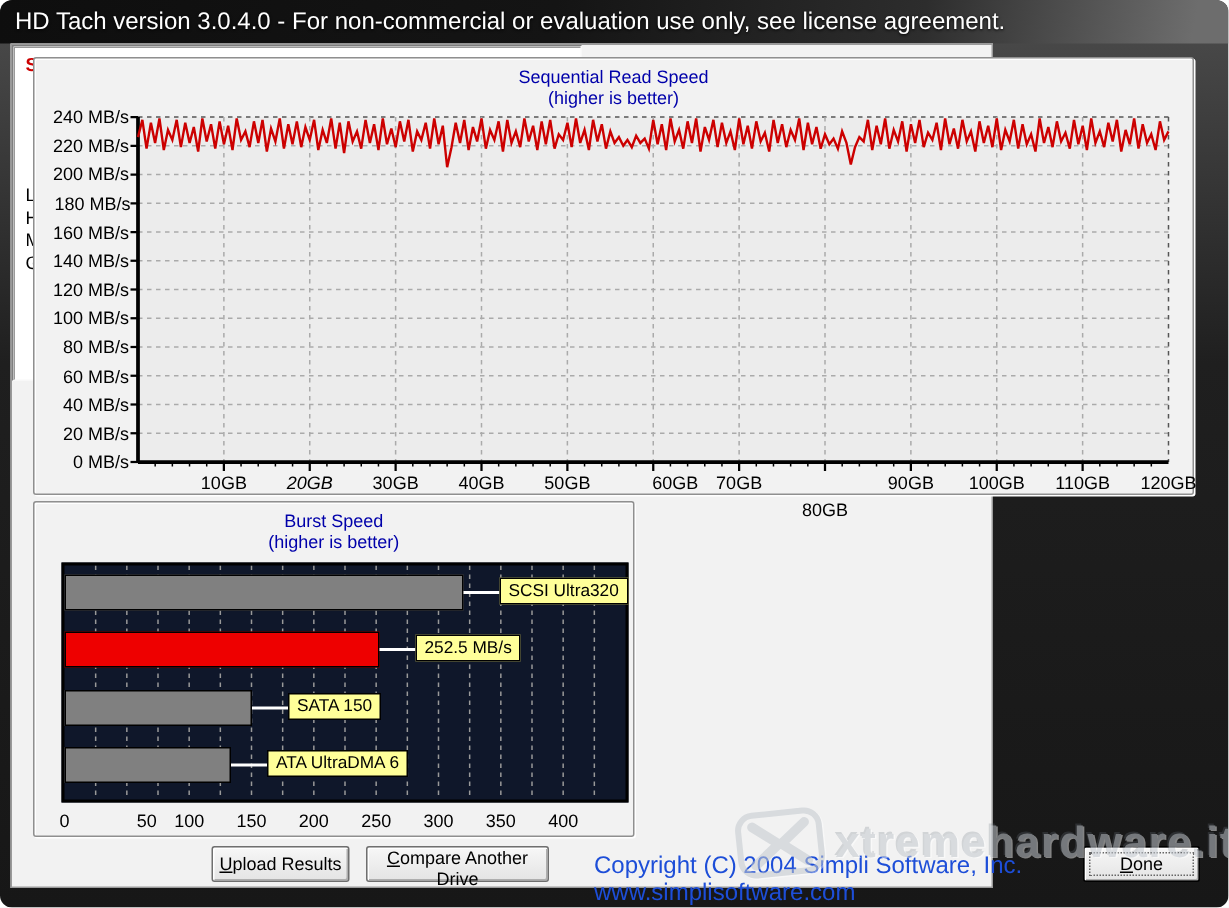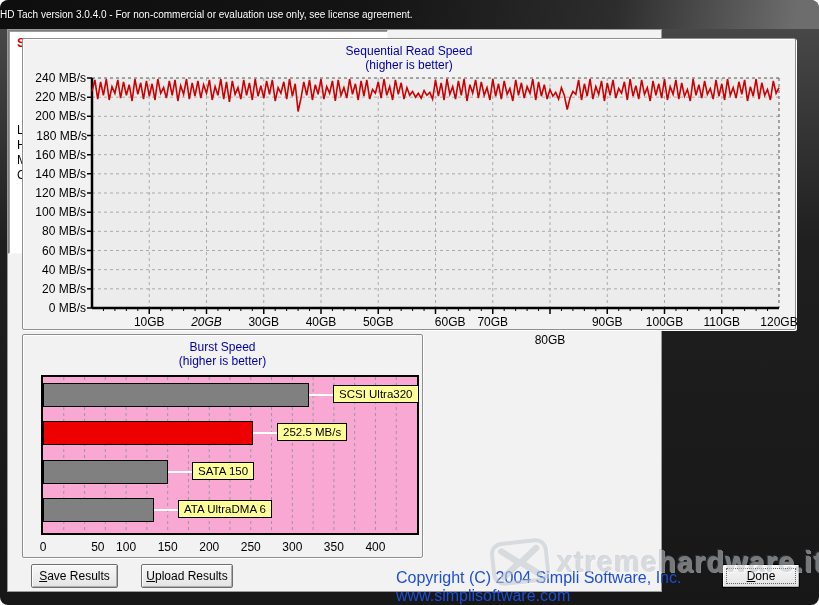--- a/index.html
+++ b/index.html
@@ -2,41 +2,41 @@
 <html><head>
 <meta charset="utf-8">
 <style>
   * { margin:0; padding:0; box-sizing:border-box; }
   body { background:#ffffff; font-family:"Liberation Sans", sans-serif; }
   .window { position:relative; width:819px; height:605px;
             background:linear-gradient(180deg,#4d4d4d,#1f1f1f 40%,#171717);
             border-radius:8px; overflow:hidden; }
   .titlebar { position:absolute; left:0; top:0; width:100%; height:29px;
               background:linear-gradient(100deg,#0e0e0e 0%,#141414 45%,#2d2d2d 75%,#6d6d6d 97%);
-              border-radius:8px 8px 0 0; color:#ffffff; font-size:10px;
-              line-height:29px; text-shadow:0 1px 2px #000; }
+              border-radius:8px 8px 0 0; color:#ffffff; font-size:16px;
+              line-height:29px; padding-left:10px; text-shadow:0 1px 2px #000; }
   .client { position:absolute; left:7px; top:29px; width:655px; height:563px;
             background:#f2f2f2; border:1px solid #9a9a9a; }
   .panel { position:absolute; background:#f2f2f2;
            border:1px solid #8f8f8f; border-radius:2px;
            box-shadow:1px 1px 0 #ffffff, inset 1px 1px 0 #ffffff; }
   .seq-panel   { left:14px; top:8px;   width:774px; height:292px; }
   .burst-panel { left:14px; top:304px; width:401px; height:224px; }
   .info-panel  { left:420px; top:304px; width:380px; height:224px;
                  background:#ffffff;
                  border:1px solid; border-color:#7e7e7e #f8f8f8 #f8f8f8 #7e7e7e;
                  box-shadow:inset 1px 1px 0 #9a9a9a; border-radius:0;
                  padding:5px 8px; font-size:12px; line-height:15px; color:#000; }
   .chart-title { position:relative; top:5px; text-align:center; color:#0000aa; font-size:12px; }
   .chart-sub   { position:relative; top:5px; text-align:center; color:#0000aa; font-size:12px; }
   .seq-plot { position:absolute; left:69px; top:39px; width:687px; height:230px; background:#ececec; }
   .seq-svg  { position:absolute; left:61px; top:37px; overflow:visible; }
   .tick-label { position:absolute; font-size:12px; color:#000; white-space:nowrap; }
   .burst-plot { position:absolute; left:18px; top:40px; width:378px; height:160px;
-                background:#f9a8d4; border:2px solid #000; }
+                background:#0f172a; border:2px solid #000; }
   .bar { position:absolute; left:0; border:1px solid #000; height:24px; }
   .bar-connector { position:absolute; height:2px; background:#ffffff; }
   .bar-label { position:absolute; background:#ffff99; border:1px solid #000;
                font-size:11.5px; padding:2px 5px; white-space:nowrap; color:#000; z-index:3; }
   .info-title { color:#cc0000; font-weight:bold; font-size:12.5px; }
   .info-ind { padding-left:8px; }
   .info-gap { height:12px; }
   .btn { position:absolute; height:24px; font-family:"Liberation Sans",sans-serif;
          font-size:12px; color:#000; background:linear-gradient(#f7f7f7,#e4e4e4);
          border:1px solid #6f6f6f; border-radius:2px;
@@ -244,22 +244,22 @@
       <div class="info-ind">Random access: 0.2ms</div>
       <div class="info-ind">CPU utilization: 2% (+/- 2%)</div>
       <div class="info-ind">Average read: 225.0 MB/s</div>
       <div class="info-gap"></div>
       <div>Lower is better for CPU and random access.</div>
       <div>Higher is better for average read.</div>
       <div>MB/s = 1,000,000 bytes per second.</div>
       <div>GB = 1,000,000,000 bytes.</div>
     </div>
 
-    <button class="btn" style="left:23px;  top:534px; width:87px;"><u>S</u>ave Results</button>
     <button class="btn" style="left:133px; top:534px; width:92px;"><u>U</u>pload Results</button>
+    <button class="btn" style="left:236px; top:534px; width:122px;"><u>C</u>ompare Another Drive</button>
     <button class="btn btn-done" style="left:714px; top:534px; width:78px;"><u>D</u>one</button>
 
     <div class="copyright">Copyright (C) 2004 Simpli Software, Inc. www.simplisoftware.com</div>
 
     <div class="watermark">
       <span class="wm-logo">
         <svg viewBox="0 0 50 36">
             <path d="M6 4 L24 18 L6 32 M44 4 L26 18 L44 32" fill="none" stroke="#c3c9cf" stroke-width="7" stroke-linecap="round"></path>
           </svg>
       </span>

